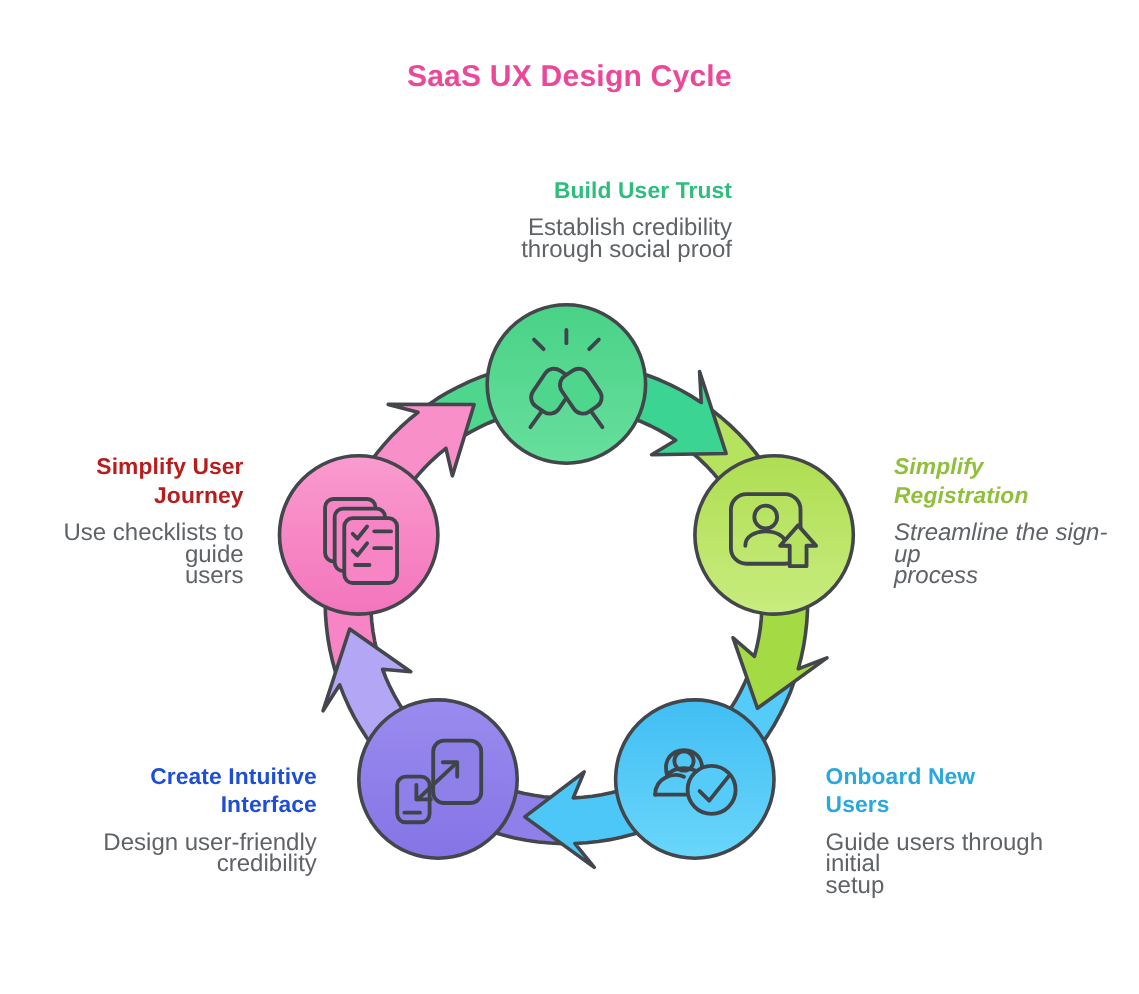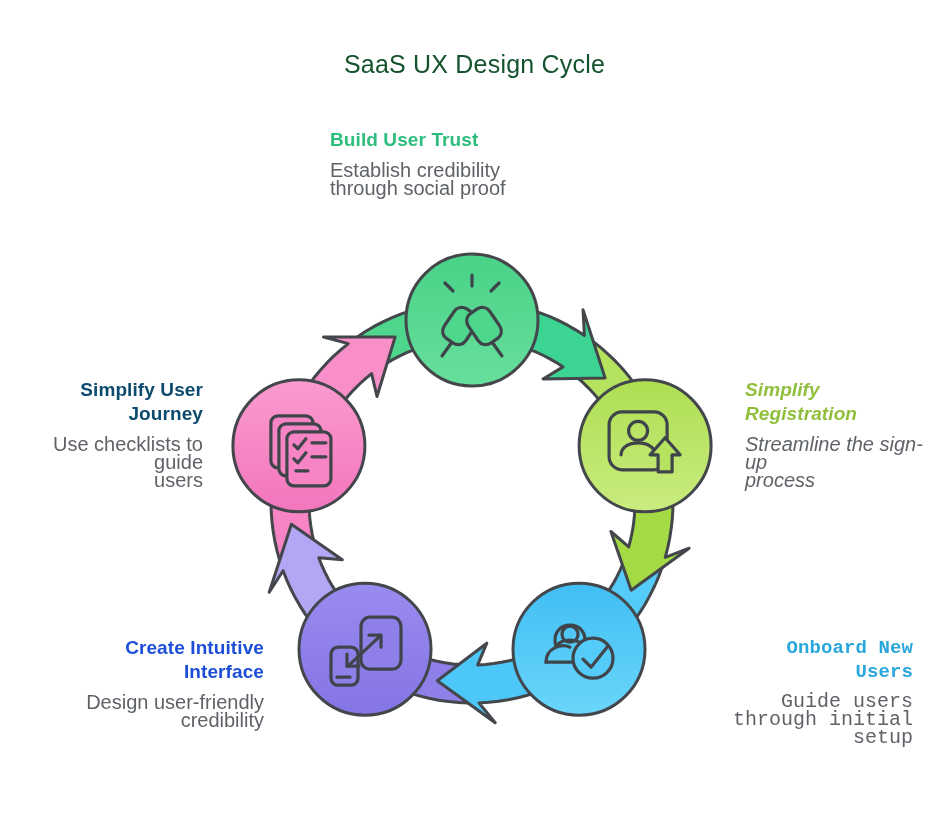--- a/index.html
+++ b/index.html
@@ -3,33 +3,33 @@
 <meta charset="utf-8">
 <style>
   html,body { margin:0; padding:0; background:#ffffff; }
   #stage {
     position:relative; width:949px; height:828px; background:#ffffff;
     font-family:"Liberation Sans", sans-serif; overflow:hidden;
   }
   #cycle-svg { position:absolute; left:0; top:0; }
   .title {
     position:absolute; left:0; top:50px; width:949px; text-align:center;
-    font-size:25px; font-weight:400; color:#14532d; letter-spacing:.2px;
+    font-size:25px; font-weight:700; color:#ec4899; letter-spacing:.2px;
   }
   .lbl { position:absolute; }
   .lbl h2 {
     margin:0 0 9px 0; font-size:19px; font-weight:700; line-height:24px;
     white-space:pre-line; letter-spacing:.1px;
   }
   .lbl p {
     margin:0; font-size:20px; line-height:18px; color:#5f6368; white-space:pre-line;
   }
-  .lbl-top    { left:330px; top:128px; width:280px; text-align:left; }
+  .lbl-top    { left:330px; top:148px; width:280px; text-align:right; }
   .lbl-right1 { left:745px; top:378px; width:195px; text-align:left;font-style:italic; }
-  .lbl-right2 { left:688px; top:636px; width:225px; text-align:right;font-family:Liberation Mono, monospace; }
+  .lbl-right2 { left:688px; top:636px; width:225px; text-align:left; }
   .lbl-left2  { left:52px;  top:636px; width:212px; text-align:right; }
   .lbl-left1  { left:8px;   top:378px; width:195px; text-align:right; }
 </style>
 </head>
 <body>
 
 <div id="stage">
 
   <svg id="cycle-svg" width="949" height="828" viewBox="0 0 949 828">
       <defs>
@@ -135,19 +135,19 @@
   </div>
 
   <div class="lbl lbl-left2">
     <h2 style="color: #1d4ed8;">Create Intuitive
 Interface</h2>
     <p>Design user-friendly
 credibility</p>
   </div>
 
   <div class="lbl lbl-left1">
-    <h2 style="color: #0c4a6e;">Simplify User
+    <h2 style="color: #b91c1c;">Simplify User
 Journey</h2>
     <p>Use checklists to guide
 users</p>
   </div>
 
 </div>
 
 </body></html>

